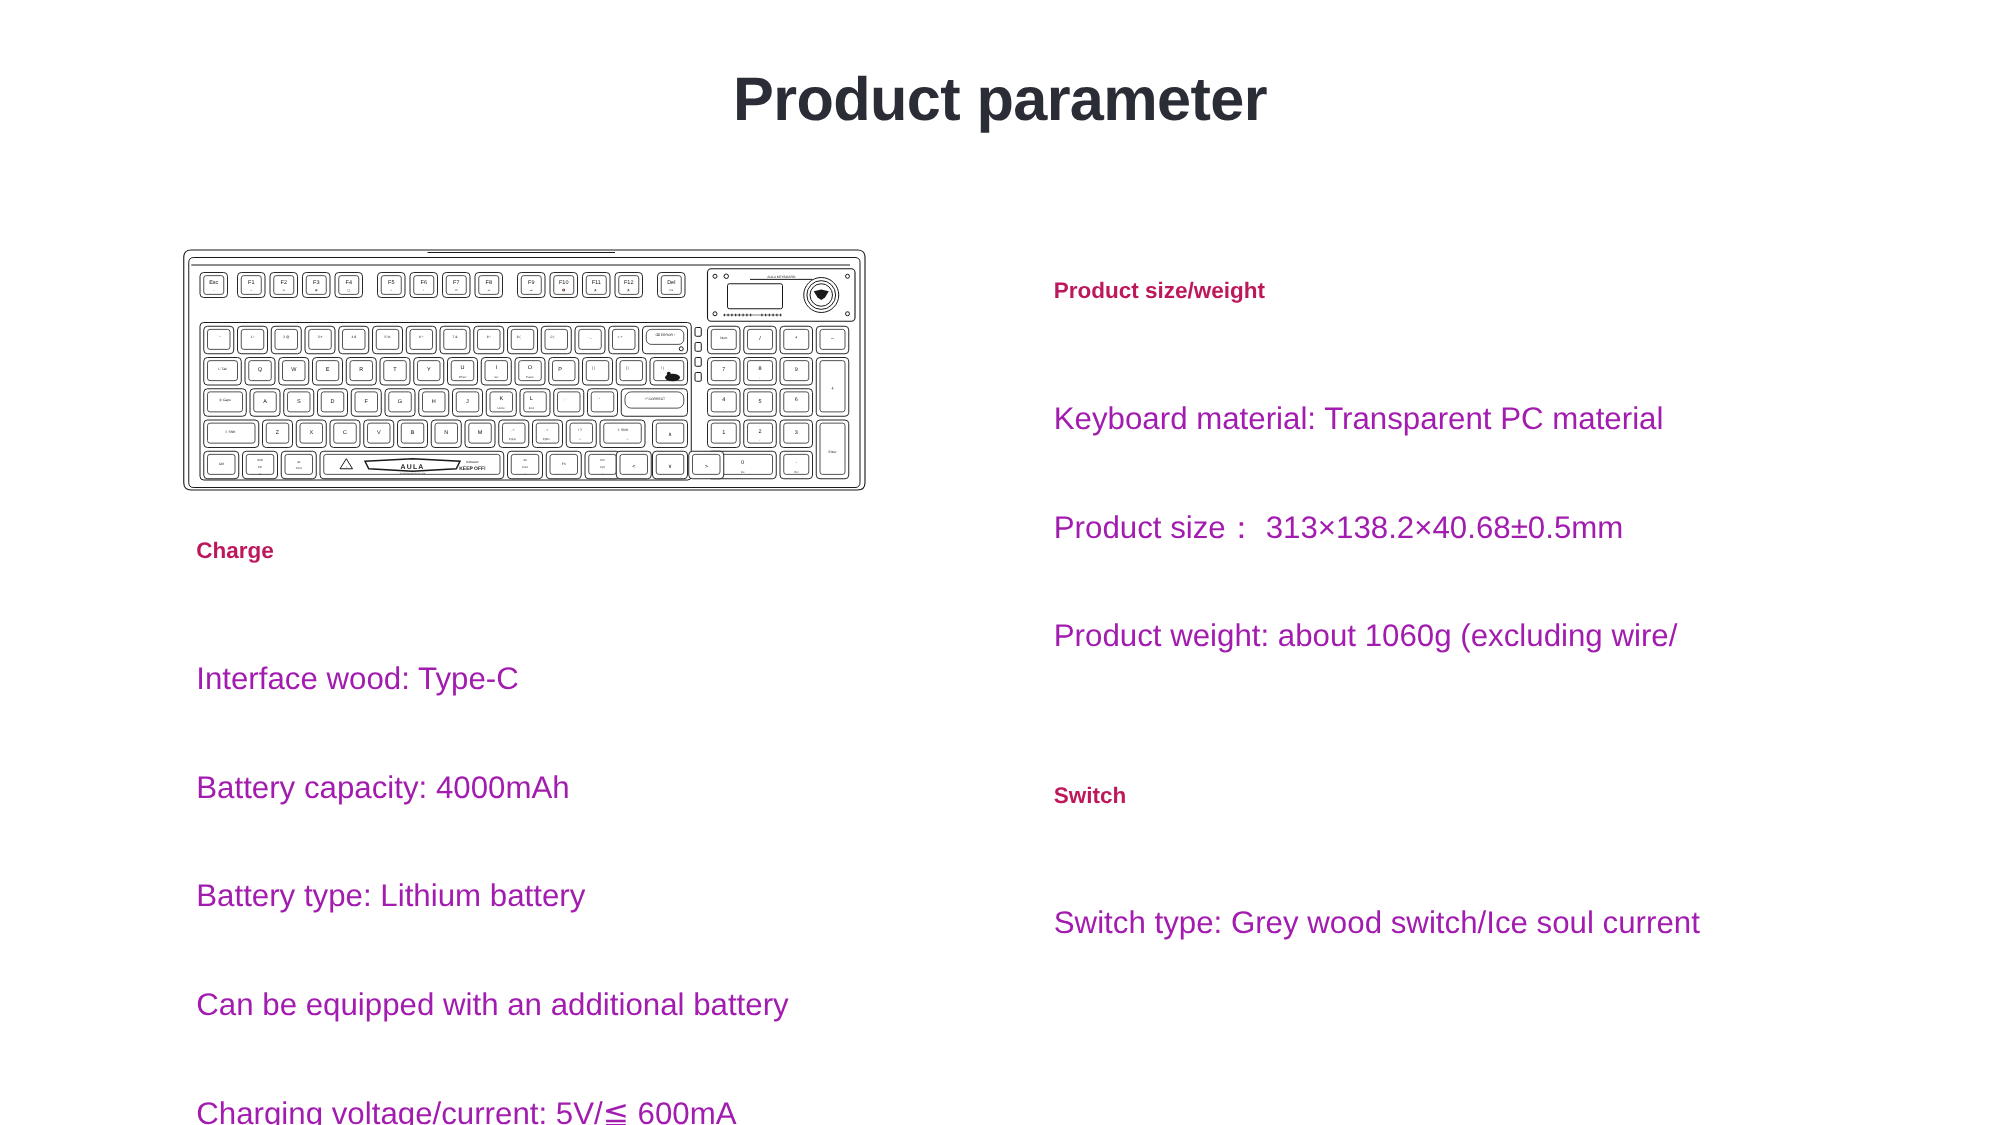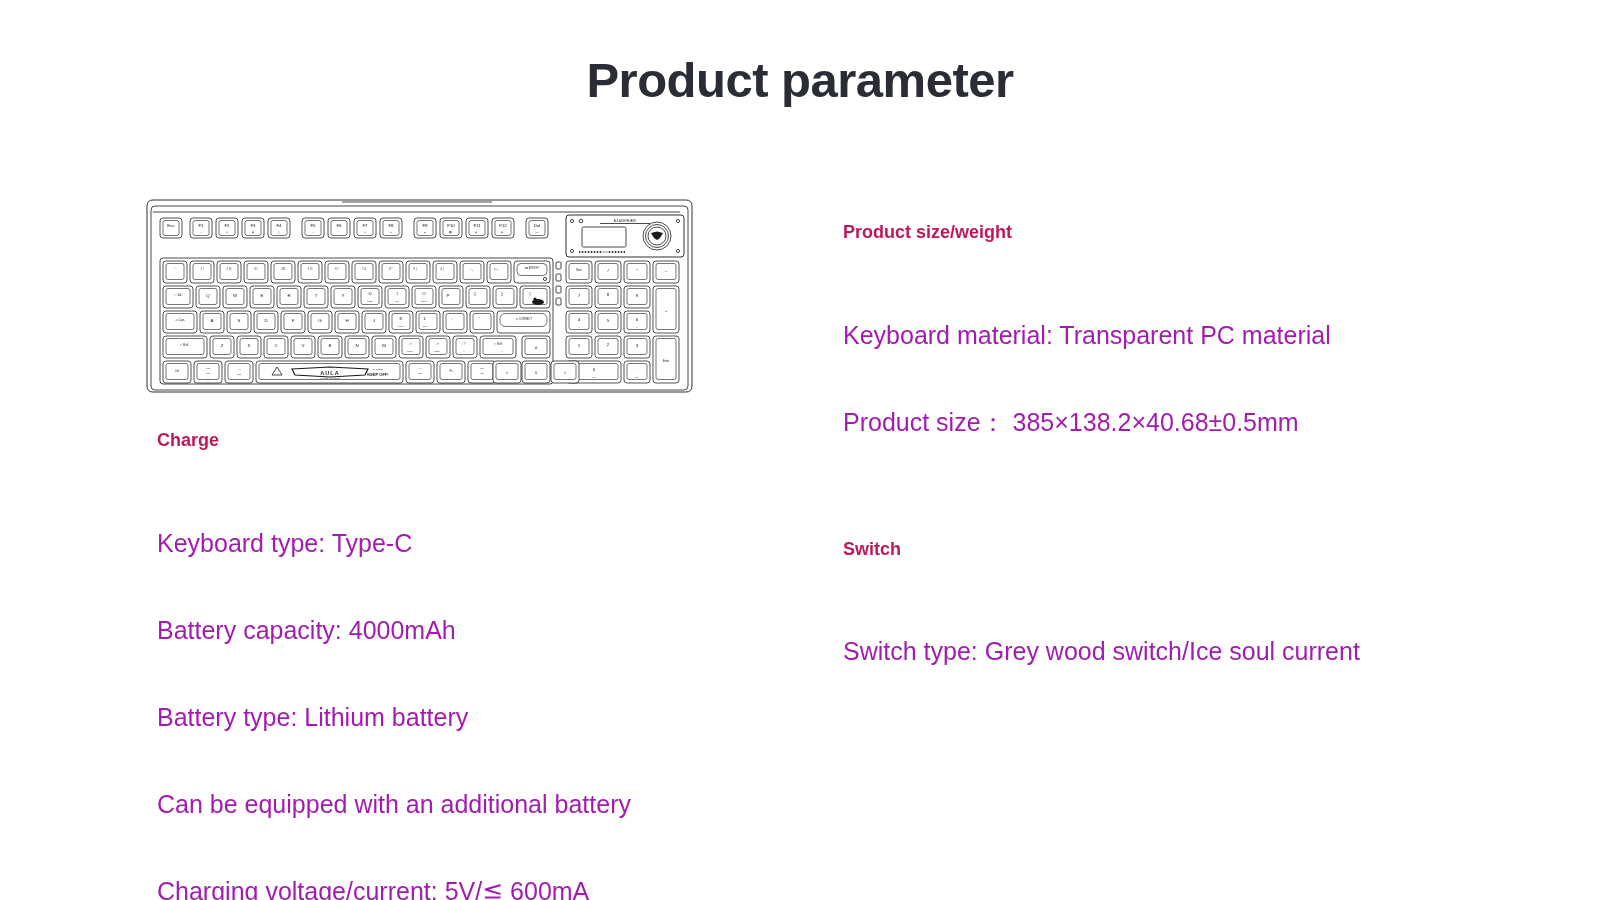--- a/index.html
+++ b/index.html
@@ -669,38 +669,39 @@
       </g>
     </svg>
   </div>
 
   <div class="col col-left">
 
     <div class="spec-block blk-charge">
       <div class="spec-heading">Charge</div>
       <div class="gap-heading-body"></div>
       <div class="spec-lines">
-        <span class="spec-line">Keyboard type: Type-C</span>
+        <span class="spec-line">Interface wood: Type-C</span>
         <span class="spec-line">Battery capacity: 4000mAh</span>
         <span class="spec-line">Battery type: Lithium battery</span>
         <span class="spec-line">Can be equipped with an additional battery</span>
         <span class="spec-line">Charging voltage/current: 5V/≦ 600mA</span>
       </div>
     </div>
 
   </div>
 
   <div class="col col-right">
 
     <div class="spec-block blk-size">
       <div class="spec-heading">Product size/weight</div>
       <div class="gap-heading-body"></div>
       <div class="spec-lines">
         <span class="spec-line">Keyboard material: Transparent PC material</span>
-        <span class="spec-line">Product size： 385×138.2×40.68±0.5mm</span>
+        <span class="spec-line">Product size： 313×138.2×40.68±0.5mm</span>
+        <span class="spec-line">Product weight: about 1060g (excluding wire/</span>
       </div>
     </div>
 
     <div class="spec-block blk-switch">
       <div class="spec-heading">Switch</div>
       <div class="gap-heading-body"></div>
       <div class="spec-lines">
         <span class="spec-line">Switch type: Grey wood switch/Ice soul current</span>
         
         

